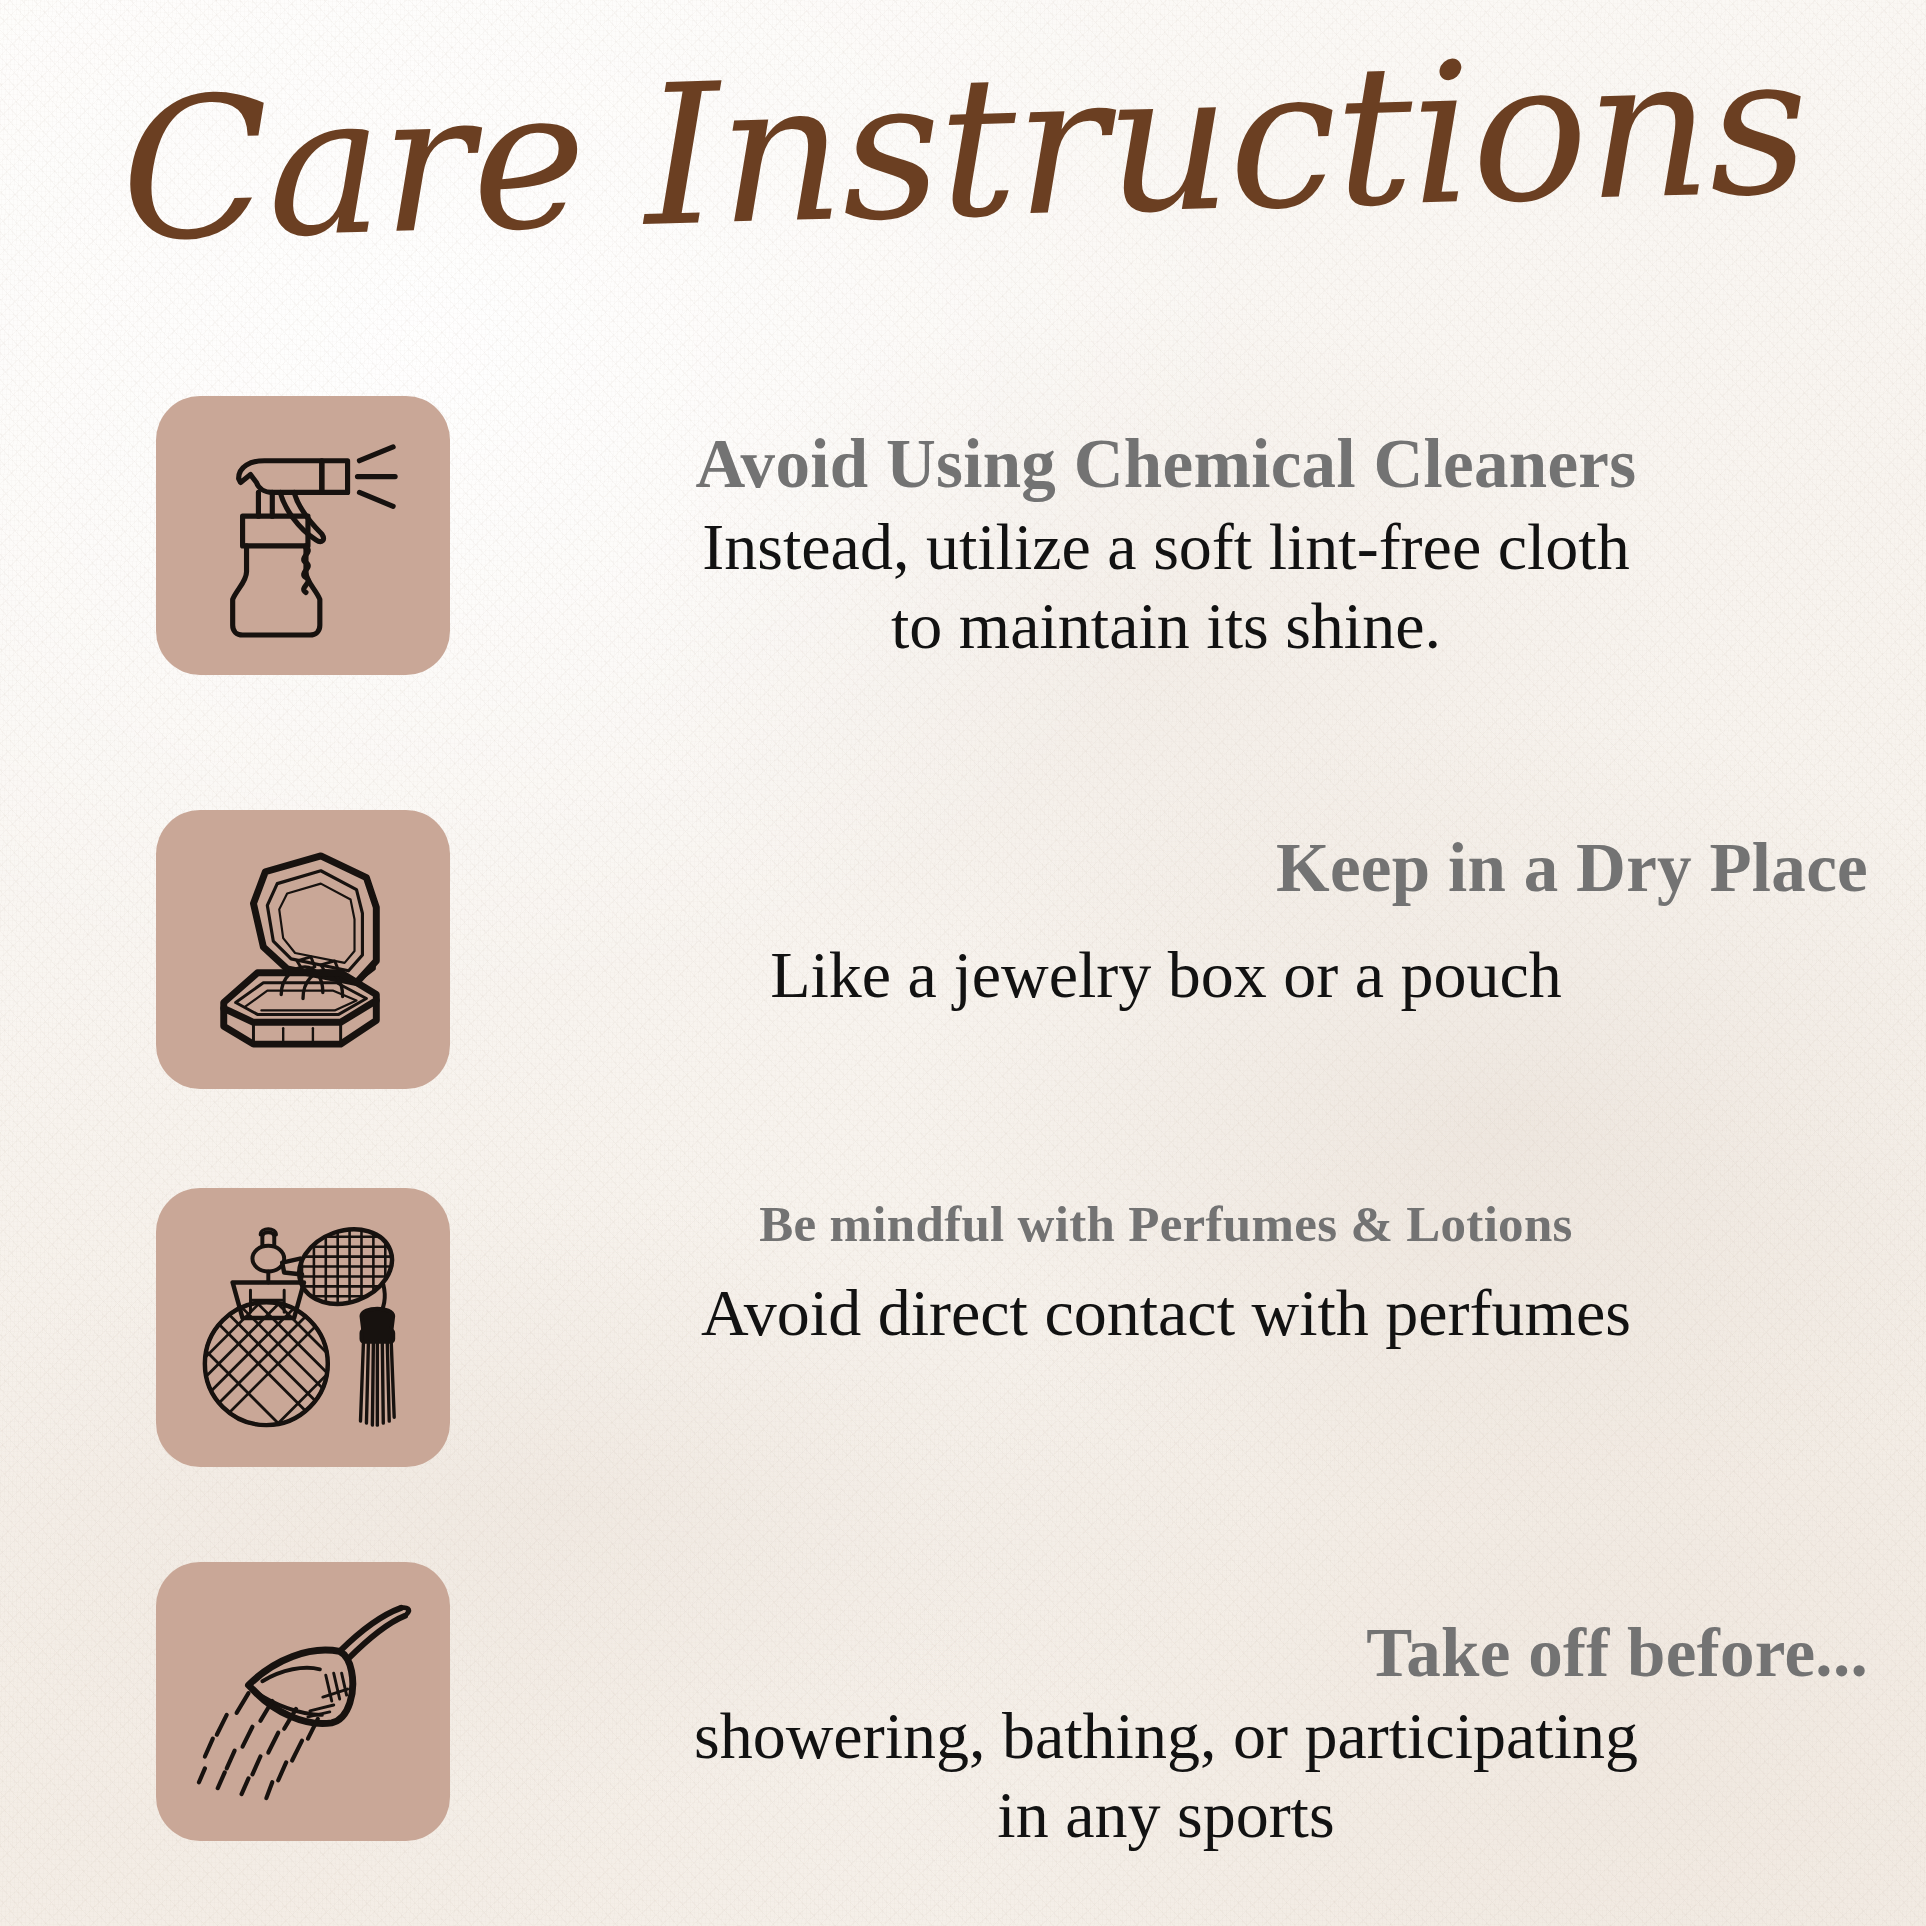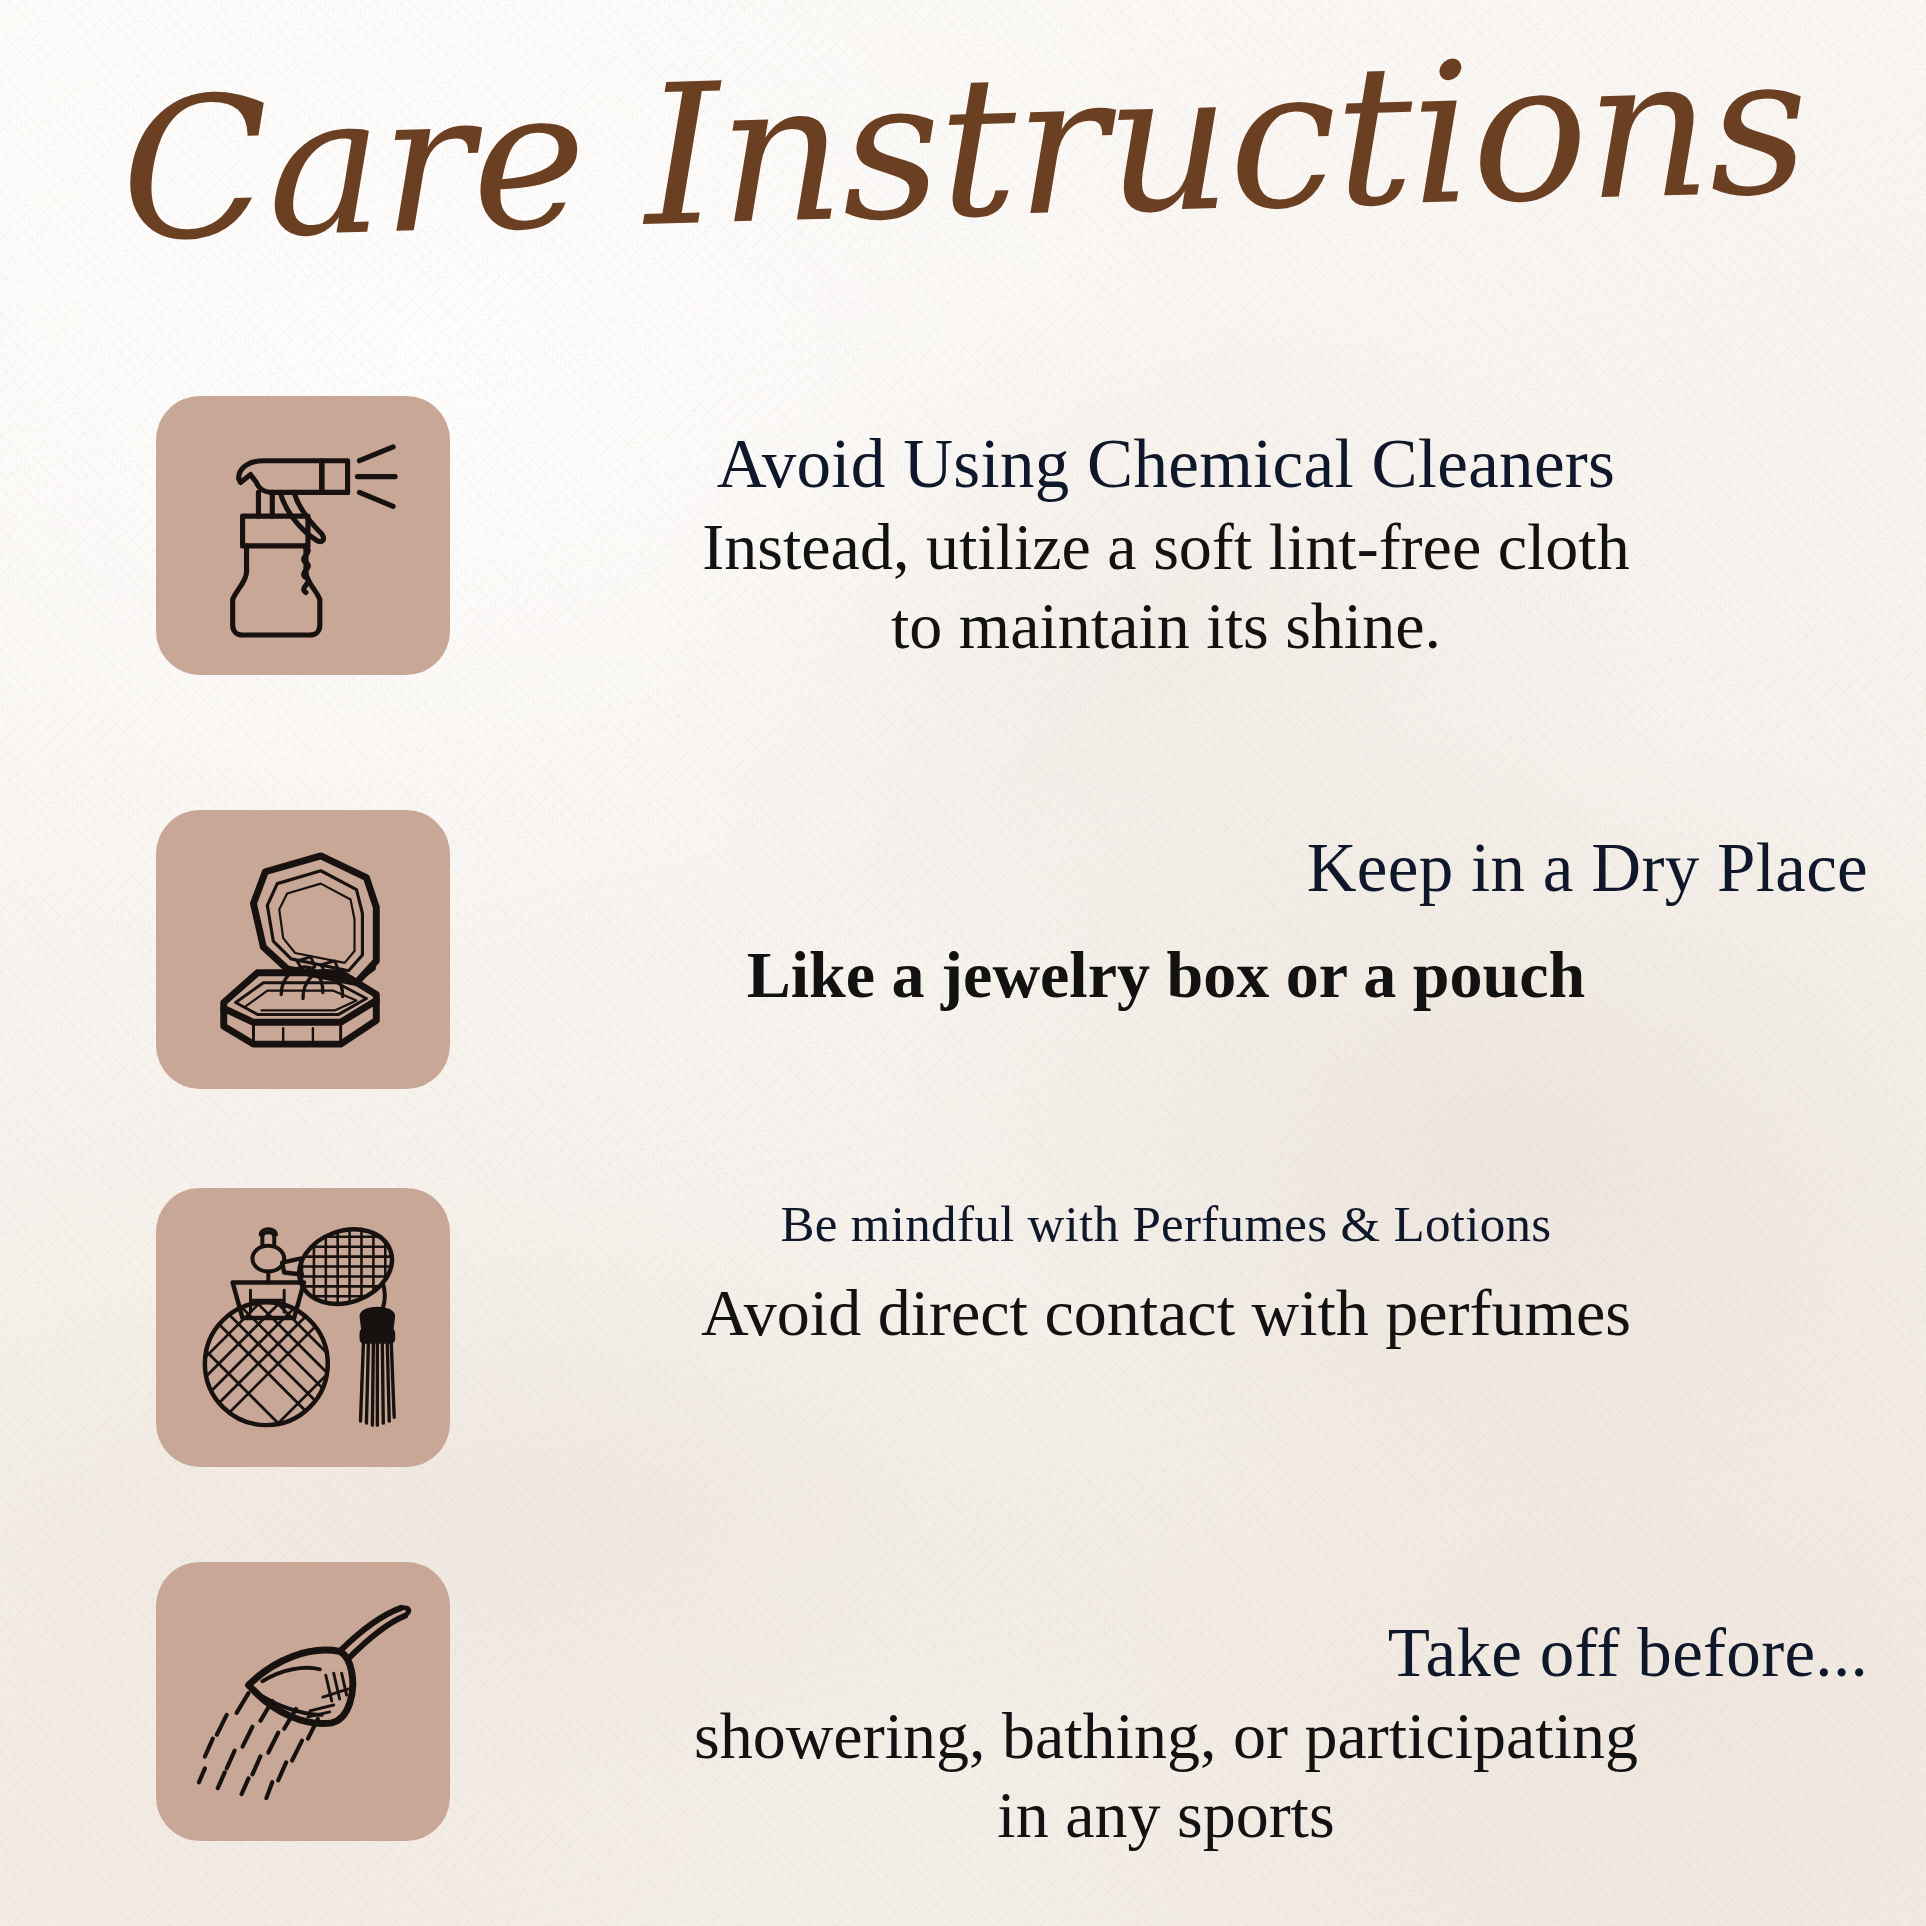--- a/index.html
+++ b/index.html
@@ -114,23 +114,23 @@
   }
   .icon-box svg { display: block; }
 
   .text-col {
     flex: 1 1 auto;
     padding-left: 14px;
     padding-right: 59px;
     text-align: center;
   }
   .heading {
-    color: #0f172a;
+    color: #737373;
     font-family: "Liberation Serif", "DejaVu Serif", serif;
-    font-weight: normal;
+    font-weight: bold;
     font-size: 69px;
     line-height: 1.12;
     letter-spacing: 0.3px;
     margin: 0 0 4px 0;
     white-space: nowrap;
   }
   .body-text {
     color: #121212;
     font-family: "Liberation Serif", "DejaVu Serif", serif;
     font-weight: normal;
@@ -147,21 +147,21 @@
   #row-4 { top: 1562px; }
 
   
   #row-1 .text-col { padding-top: 30px; }
   #row-2 .text-col { padding-top: 20px; }
   #row-3 .text-col { padding-top: 8px; }
   #row-4 .text-col { padding-top: 53px; }
 
   #row-2 .heading, #row-4 .heading { font-size: 69px; text-align: right; }
   #row-3 .heading { font-size: 51px; }
-  #row-2 .body-text { margin-top: 28px; font-weight: bold; }
+  #row-2 .body-text { margin-top: 28px; }
   #row-4 .body-text { margin-top: 2px; }
   #row-3 .body-text { margin-top: 20px; }
 </style>
 </head>
 <body>
 
 <div id="canvas">
 
   <div class="bg-layer bg-wash"></div>
   <div class="bg-layer bg-weave"></div>

